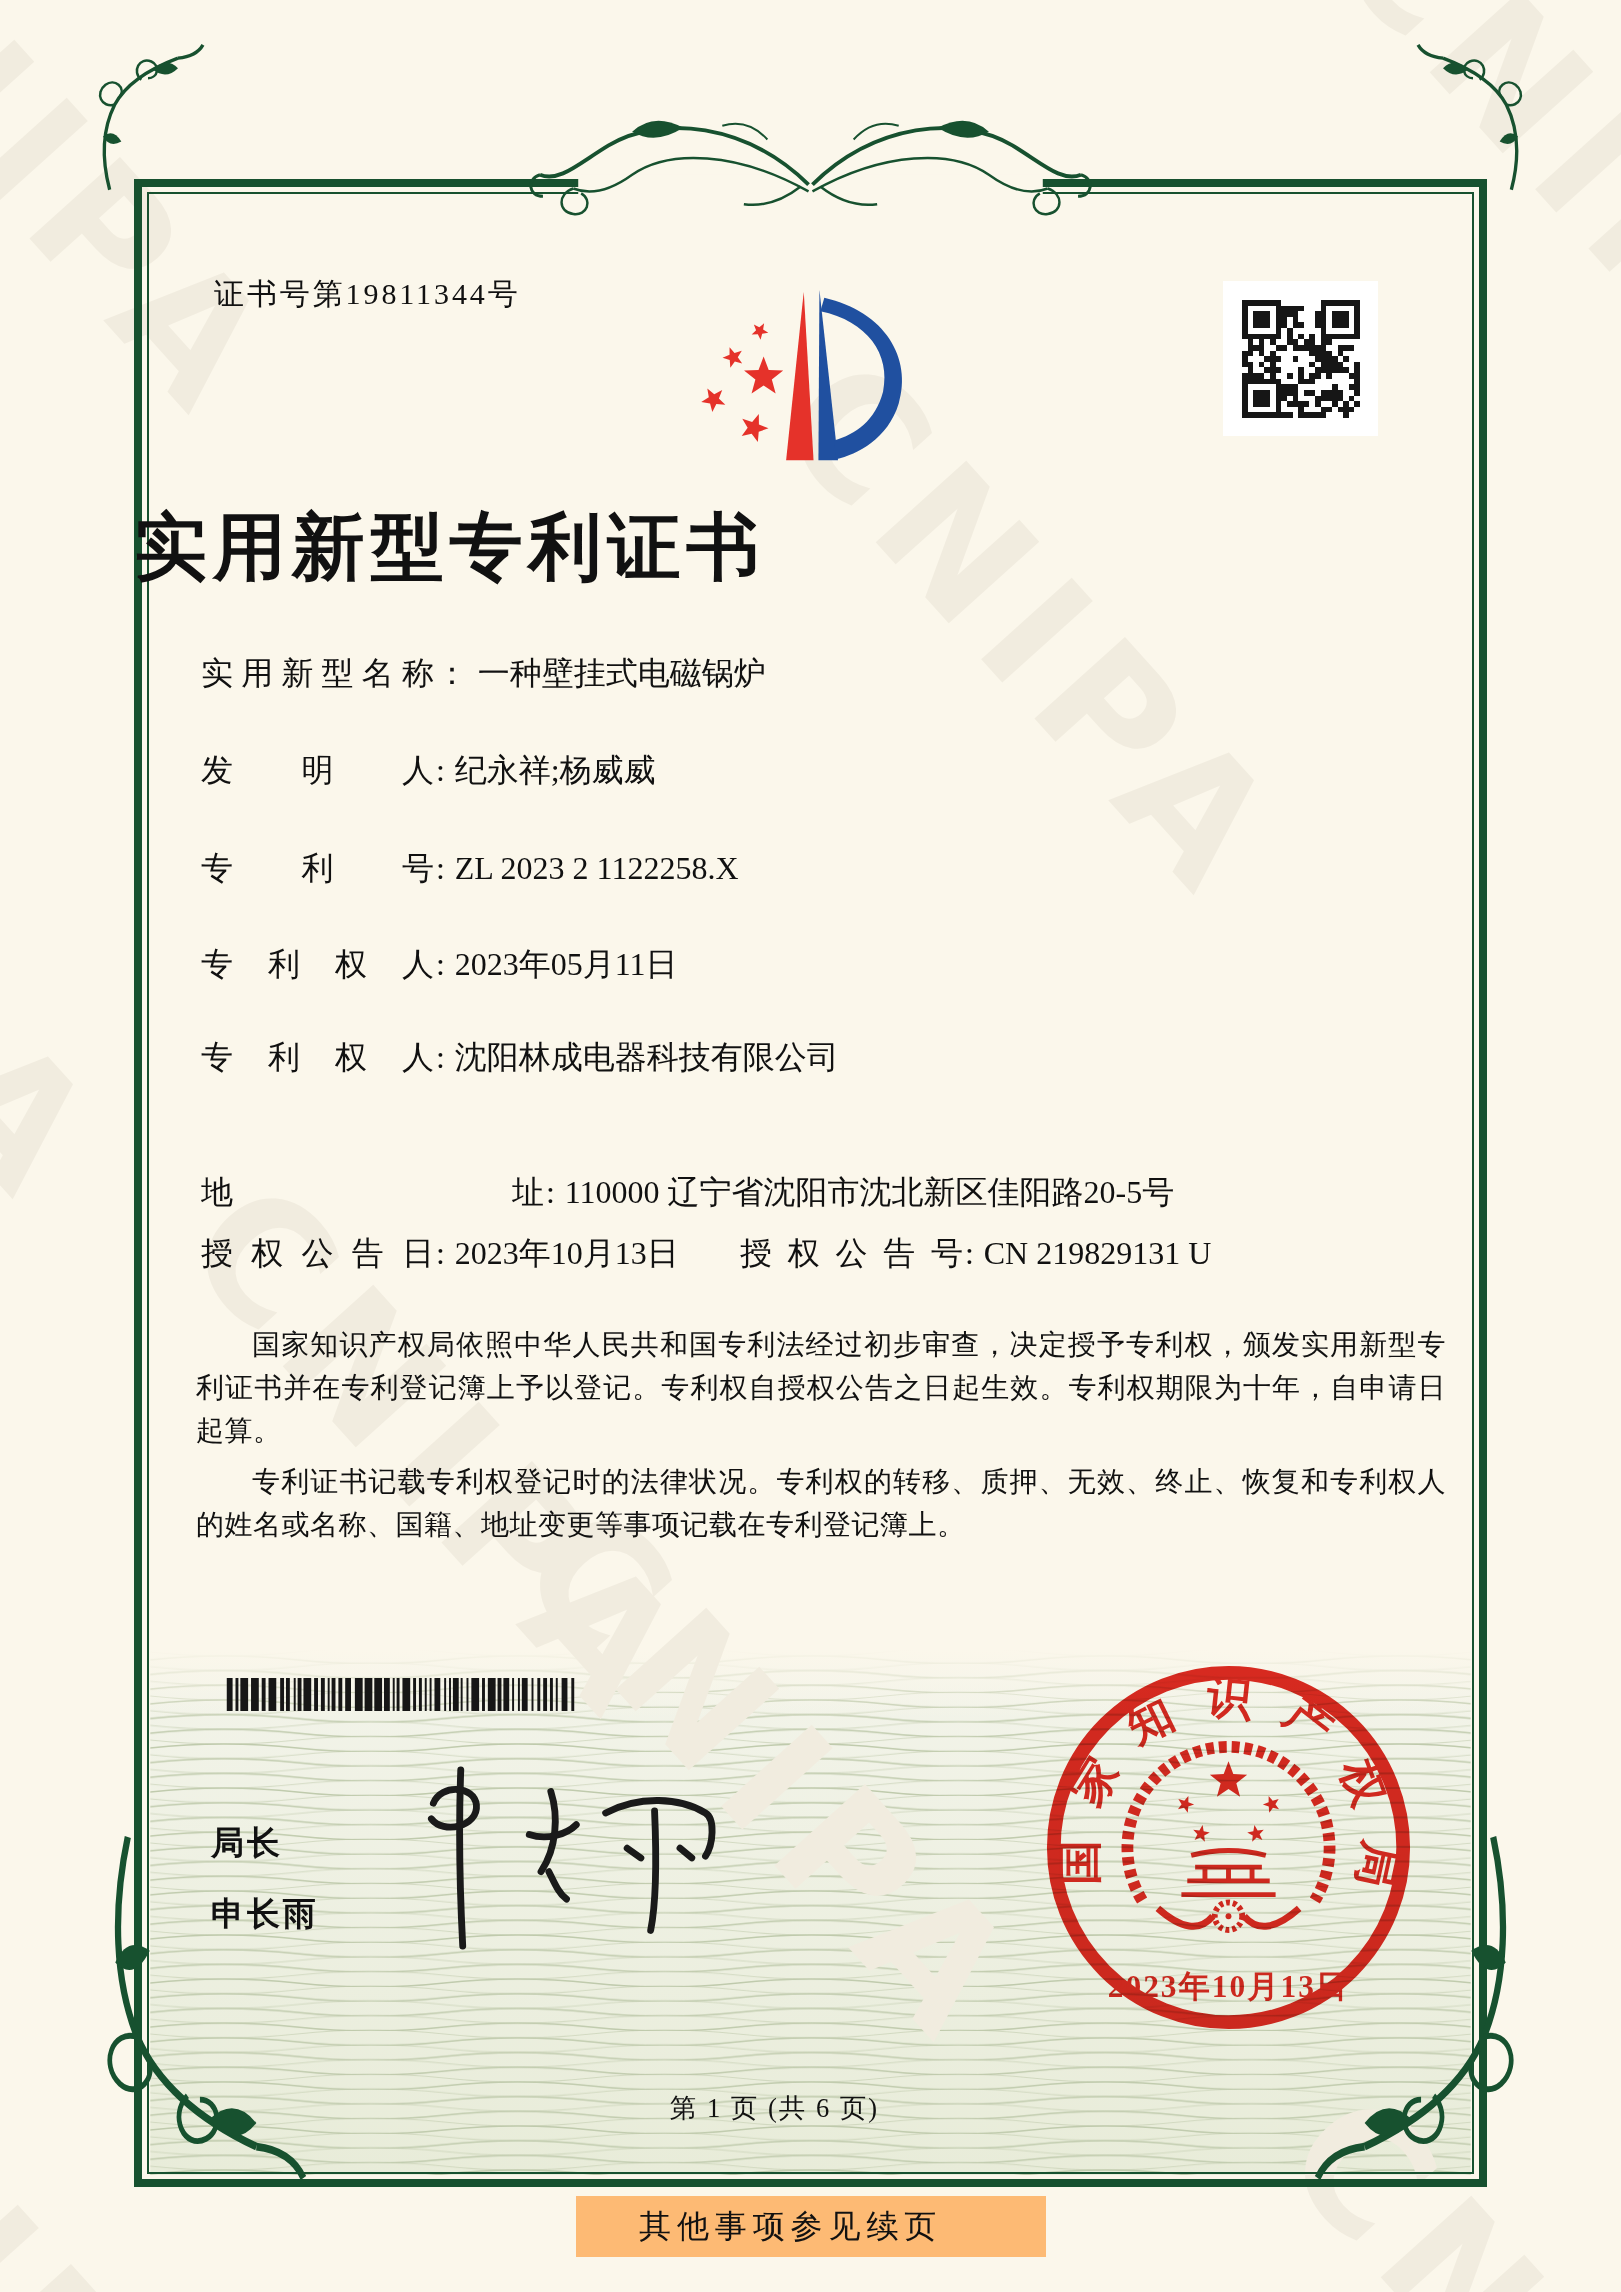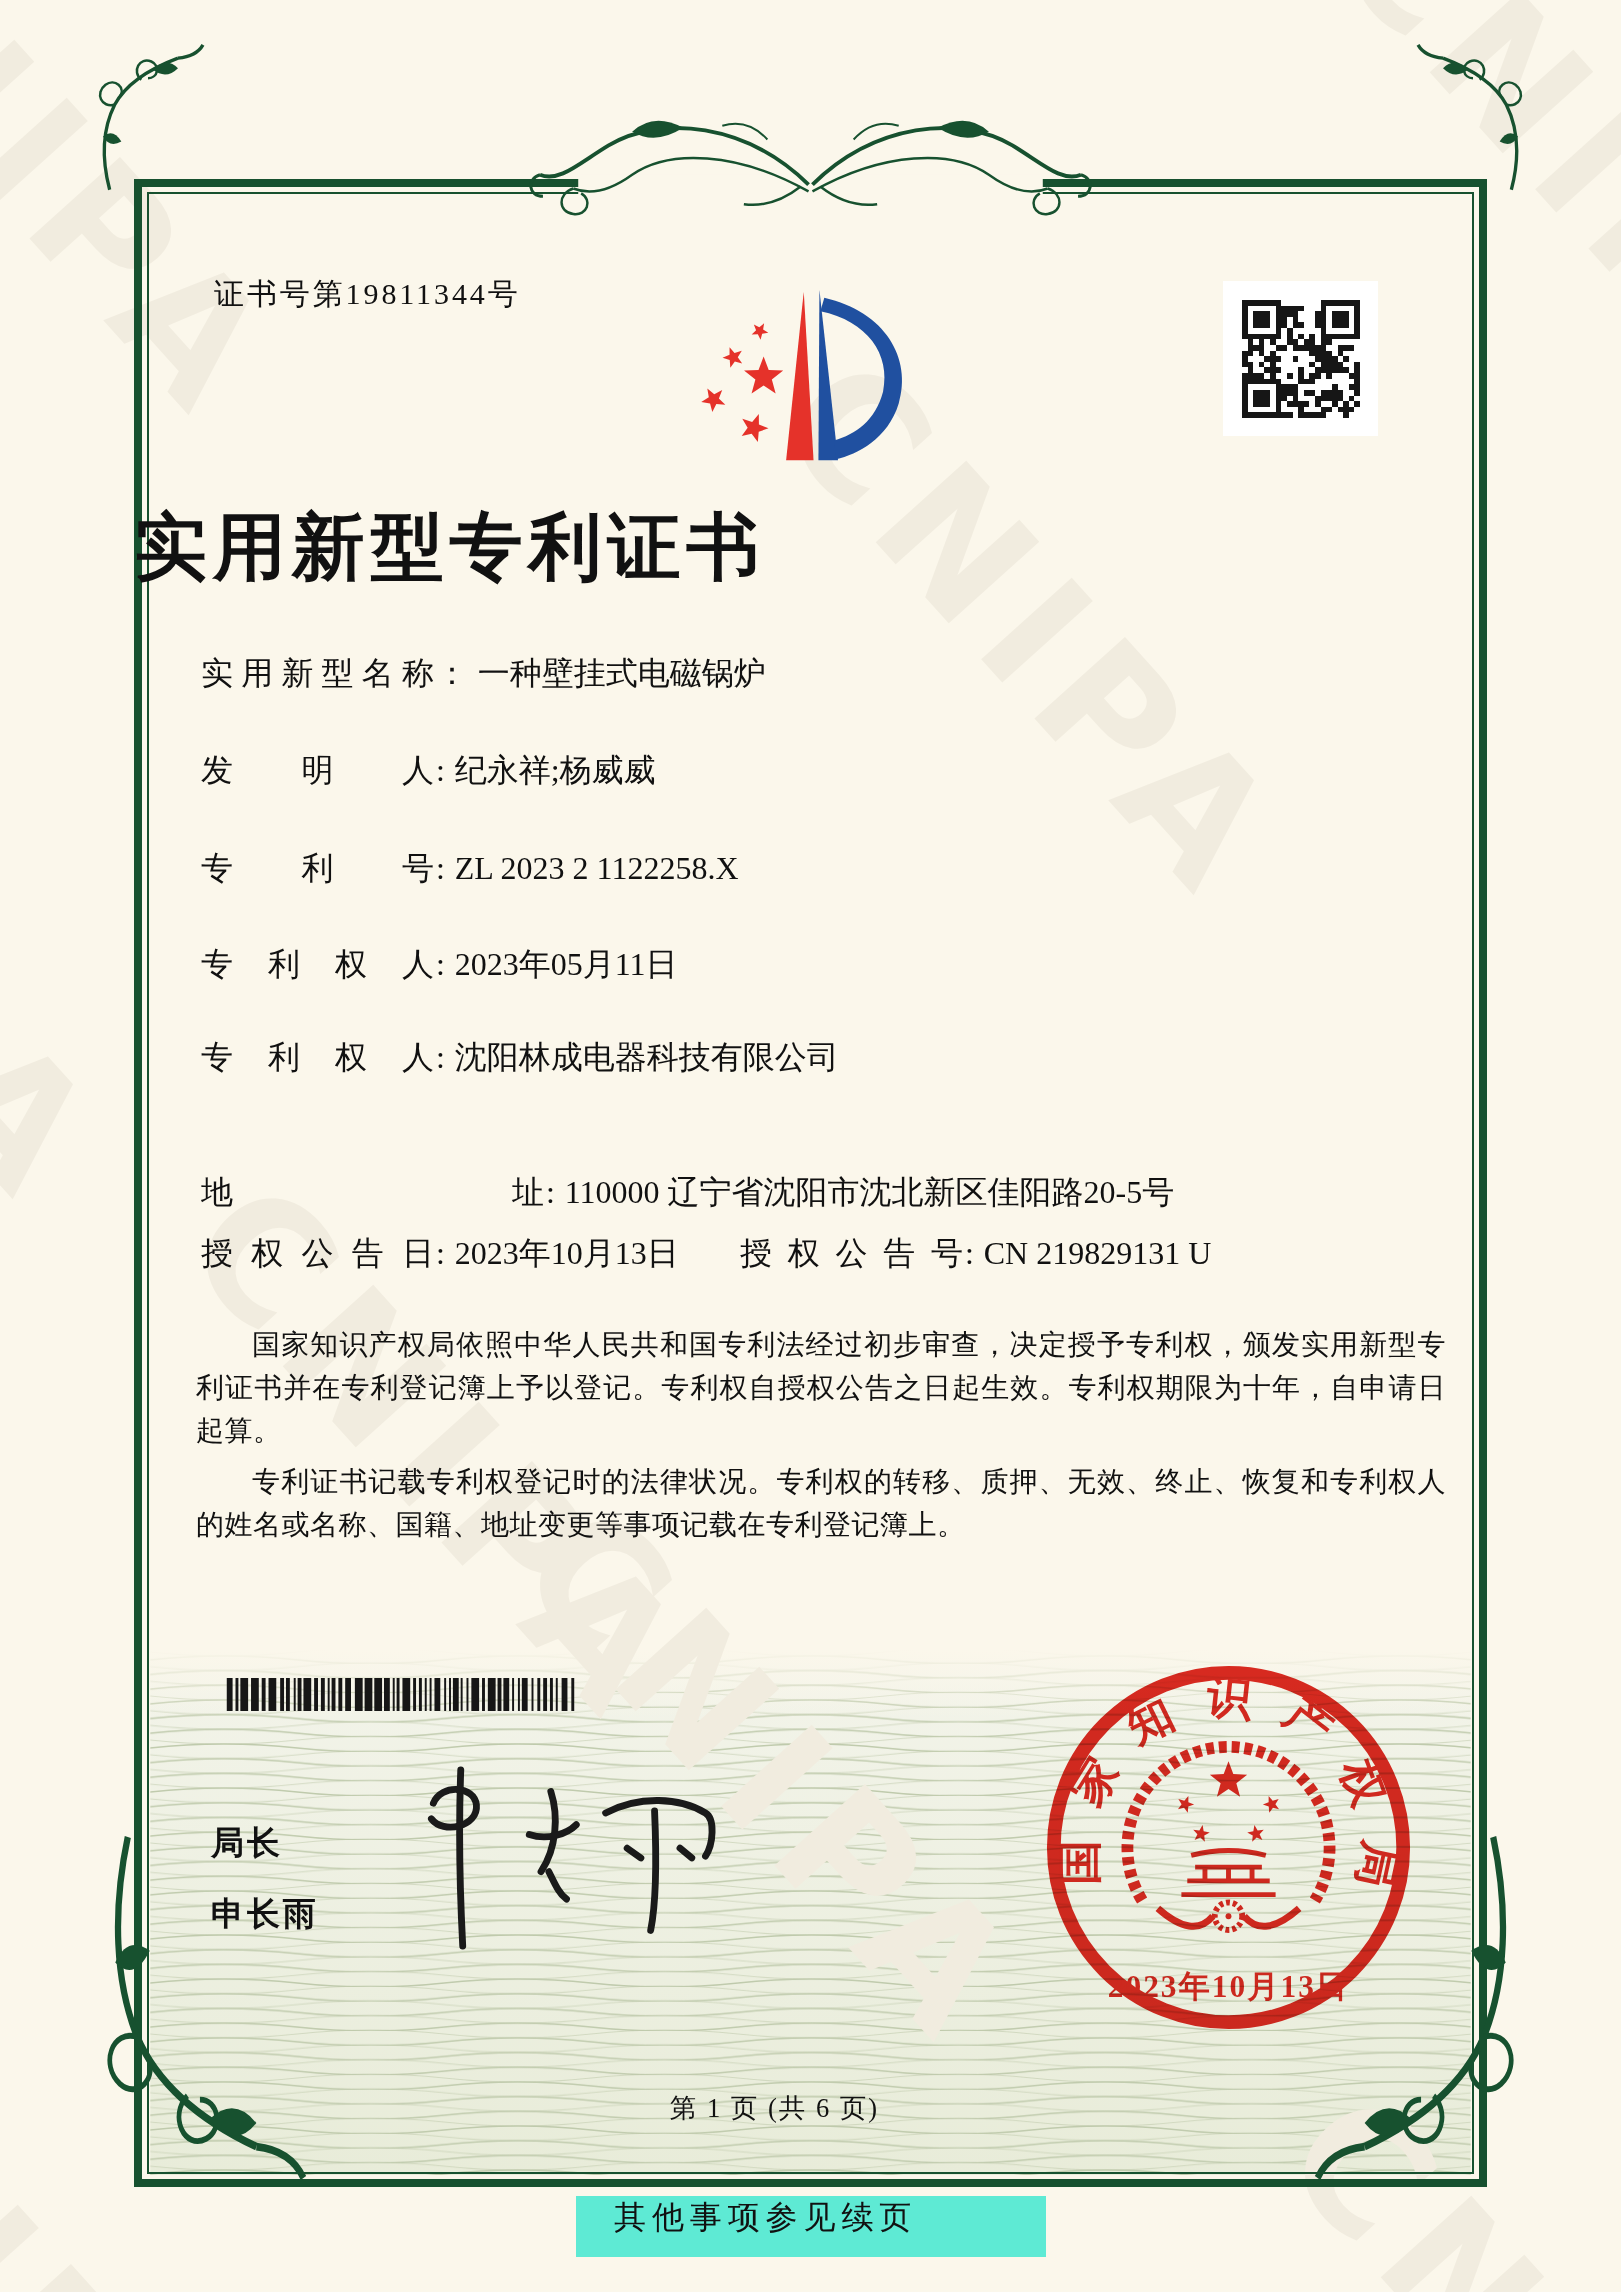--- a/index.html
+++ b/index.html
@@ -45,22 +45,22 @@
          text-align:justify;letter-spacing:0.5px;}
   .paras p{margin:8px;text-indent:2em;}
   .paras p + p{margin-top:2.9px;}
   .barcode{left:223px;top:1678px;}
   .director{left:211px;font-family:"Liberation Sans","DejaVu Sans",sans-serif;
             font-size:33px;font-weight:600;letter-spacing:2.9px;}
   .sig{left:404px;top:1762px;}
   .seal{left:1044px;top:1663px;width:369px;height:369px;z-index:5;
         mix-blend-mode:multiply;opacity:0.95;}
   .page-footer{left:0;top:2090px;width:1549px;text-align:center;font-size:26.5px;letter-spacing:2px;}
-  .bottom-note-box{left:576px;top:2196px;width:470px;height:61px;background:#5eead4;z-index:6;
-                   display:flex;align-items:flex-start;padding-left:38px;box-sizing:border-box;}
+  .bottom-note-box{left:576px;top:2196px;width:470px;height:61px;background:#fdba74;z-index:6;
+                   display:flex;align-items:center;padding-left:63px;box-sizing:border-box;}
   .bottom-note{font-size:32px;letter-spacing:5.9px;}
 </style>
 </head>
 <body>
 
 <div class="page">
 
   <div class="wm" style="left:-118px;top:-157px">CNIPA</div>
   <div class="wm" style="left:1441px;top:-147px">CNIPA</div>
   <div class="wm" style="left:887px;top:323px">CNIPA</div>

